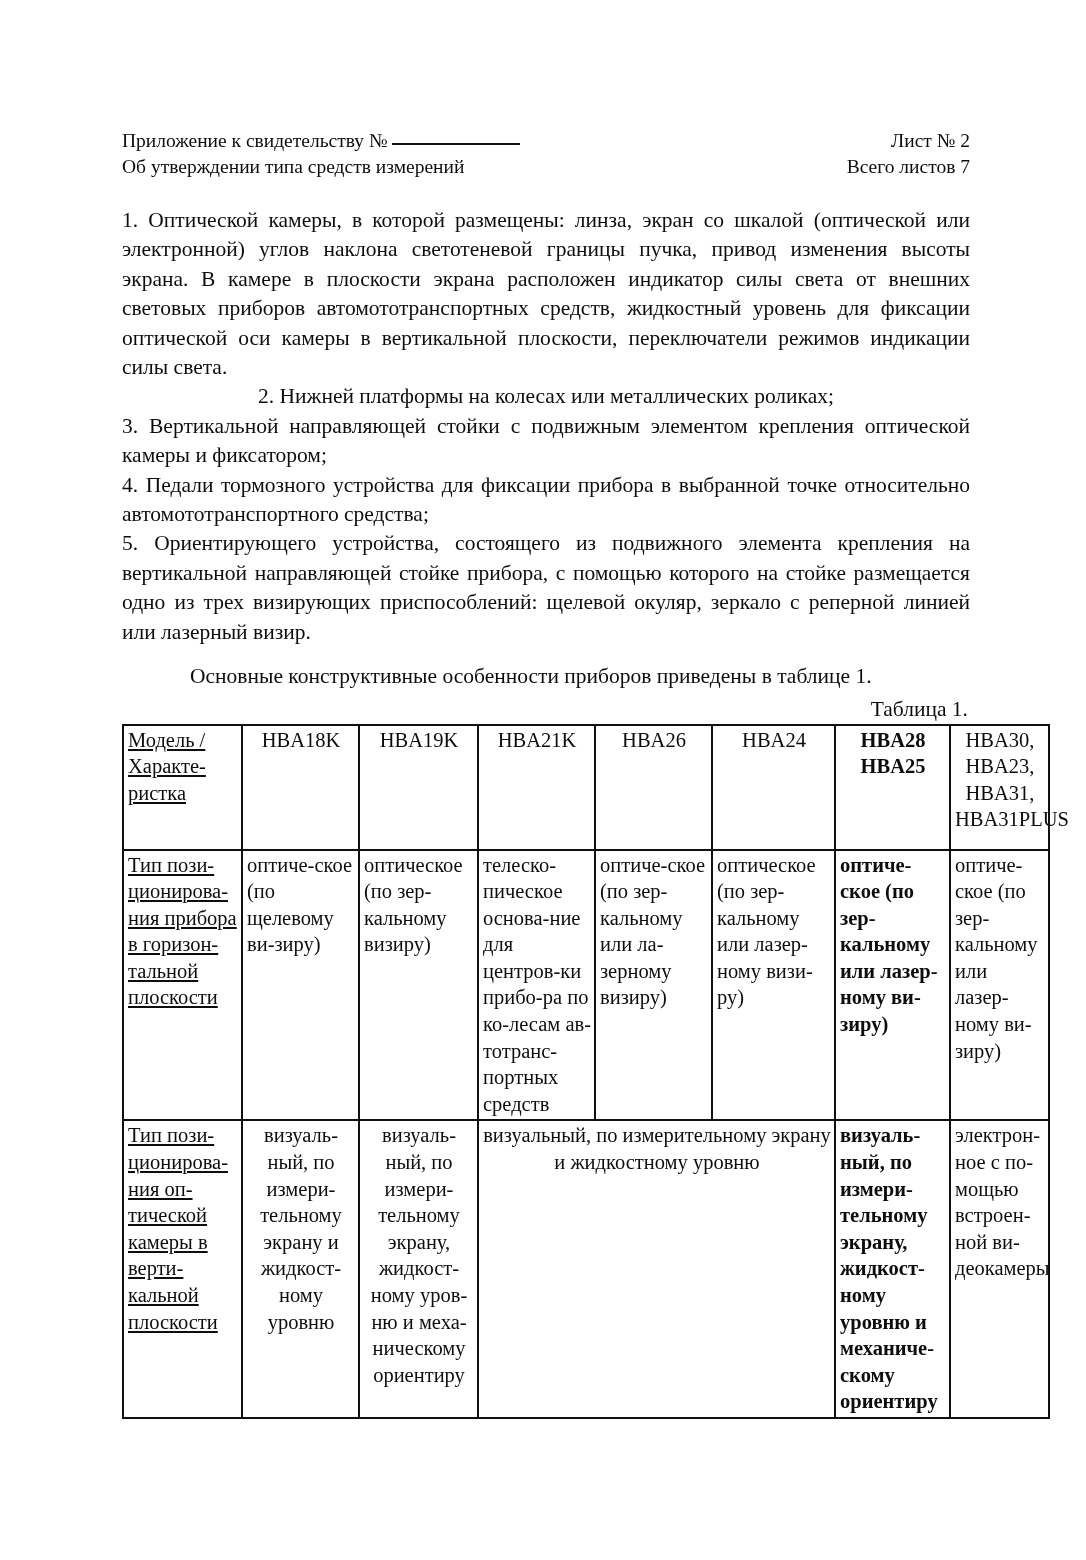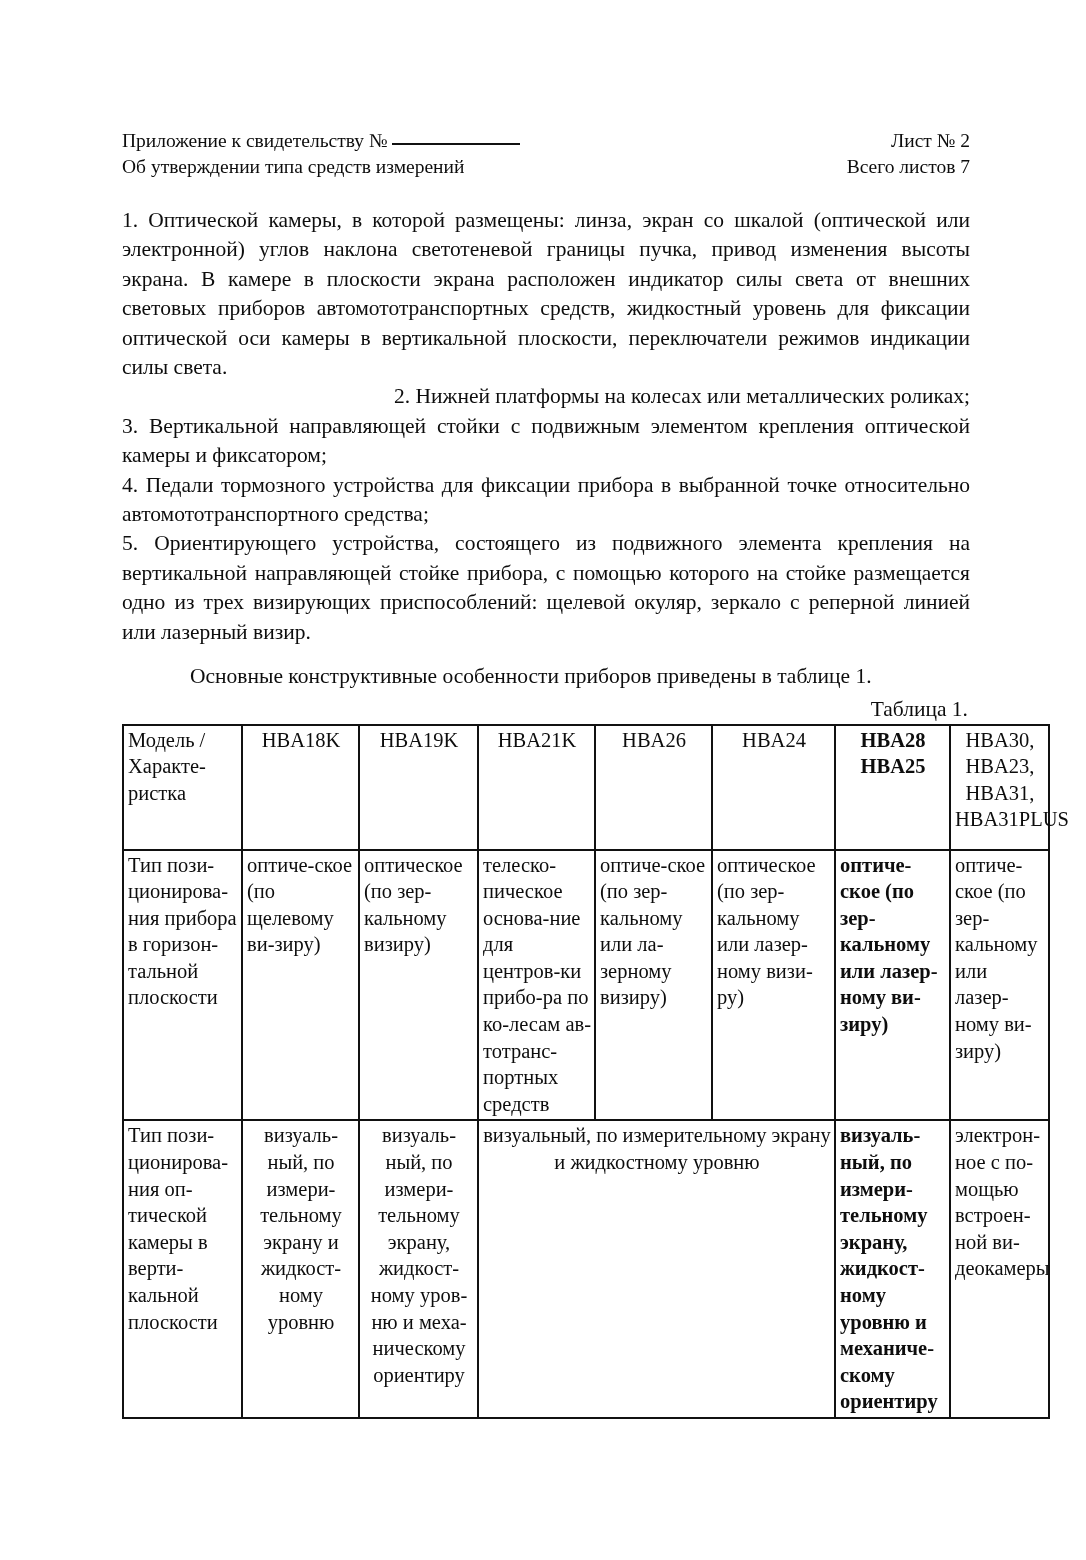--- a/index.html
+++ b/index.html
@@ -51,21 +51,21 @@
   .body-text {
     margin-top: 26px;
     font-size: 21.5px;
     line-height: 29.4px;
   }
   .body-text p {
     margin: 0;
     text-align: justify;
     text-justify: inter-word;
   }
-  .body-text p.nojust { text-align: right; }
+  .body-text p.nojust { text-align: center; }
   .body-text p.indent {
     text-indent: 68px;
     text-align: left;
     margin-top: 15px;
   }
 
   
   .tbl-caption {
     margin-top: 4px;
     text-align: right;
@@ -81,21 +81,21 @@
     margin-top: 2px;
     table-layout: fixed;
     font-size: 20.5px;
     line-height: 26.6px;
   }
   table.spec td {
     border: 2px solid #111;
     vertical-align: top;
     padding: 1px 3px 2px 4px;
   }
-  td.c0 { width: 110px; }
+  td.c0 { width: 110px; text-decoration: underline; }
   td.c1 { width: 108px; }
   td.c2 { width: 110px; }
   td.c3 { width: 108px; margin-left: 13px; }
   td.c4 { width: 108px; }
   td.c5 { width: 114px; }
   td.c6 { width: 106px; font-weight: bold; }
   td.c7 { width: 90px; }
 
   .ctr { text-align: center; }
   .lft { text-align: left; }

